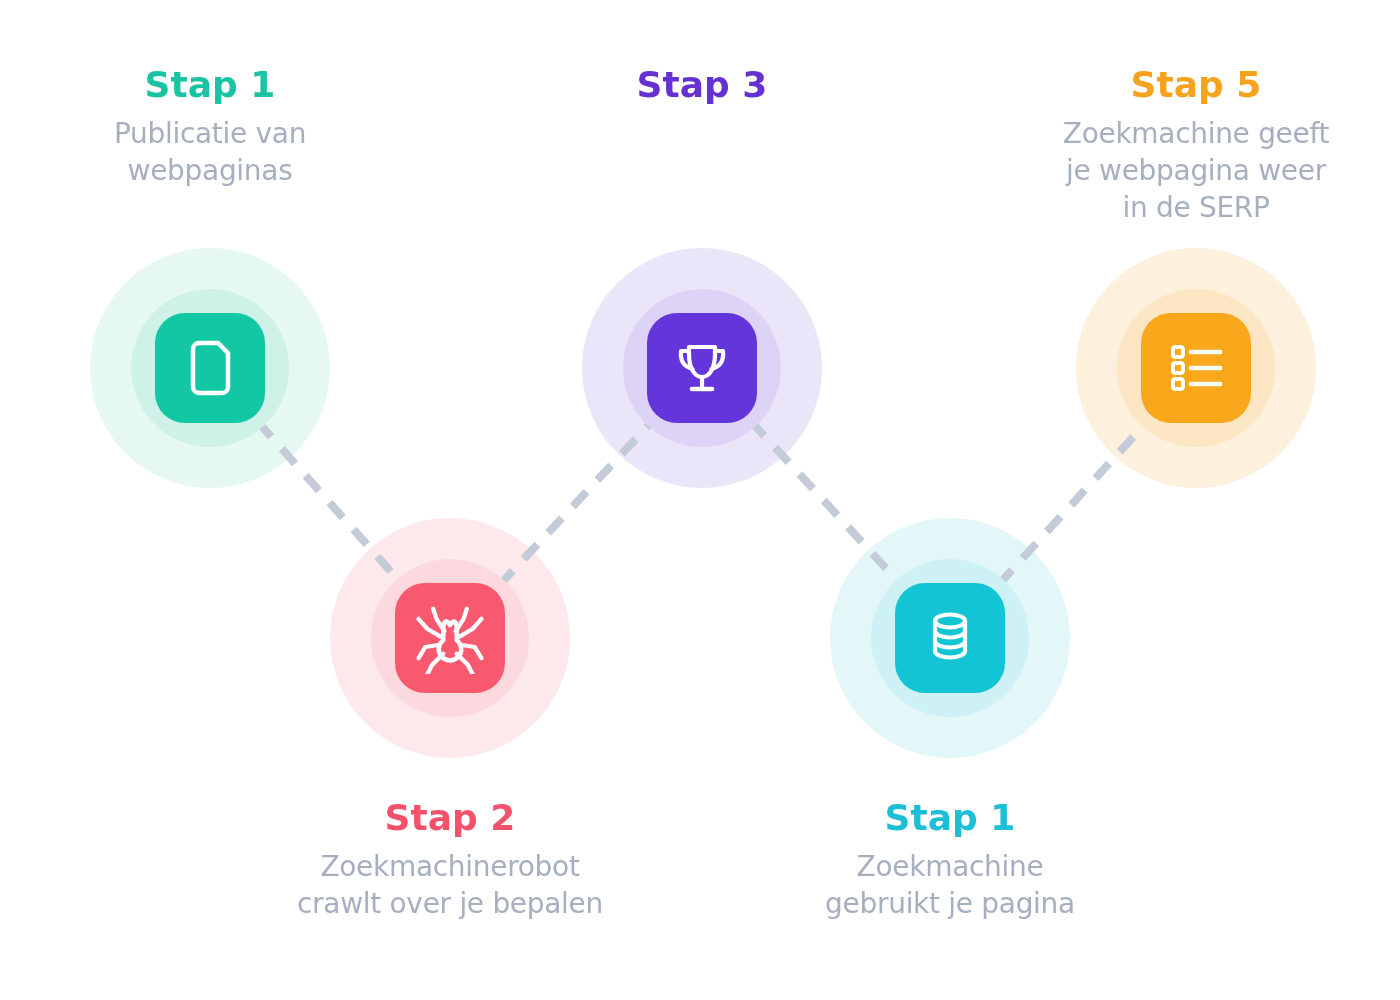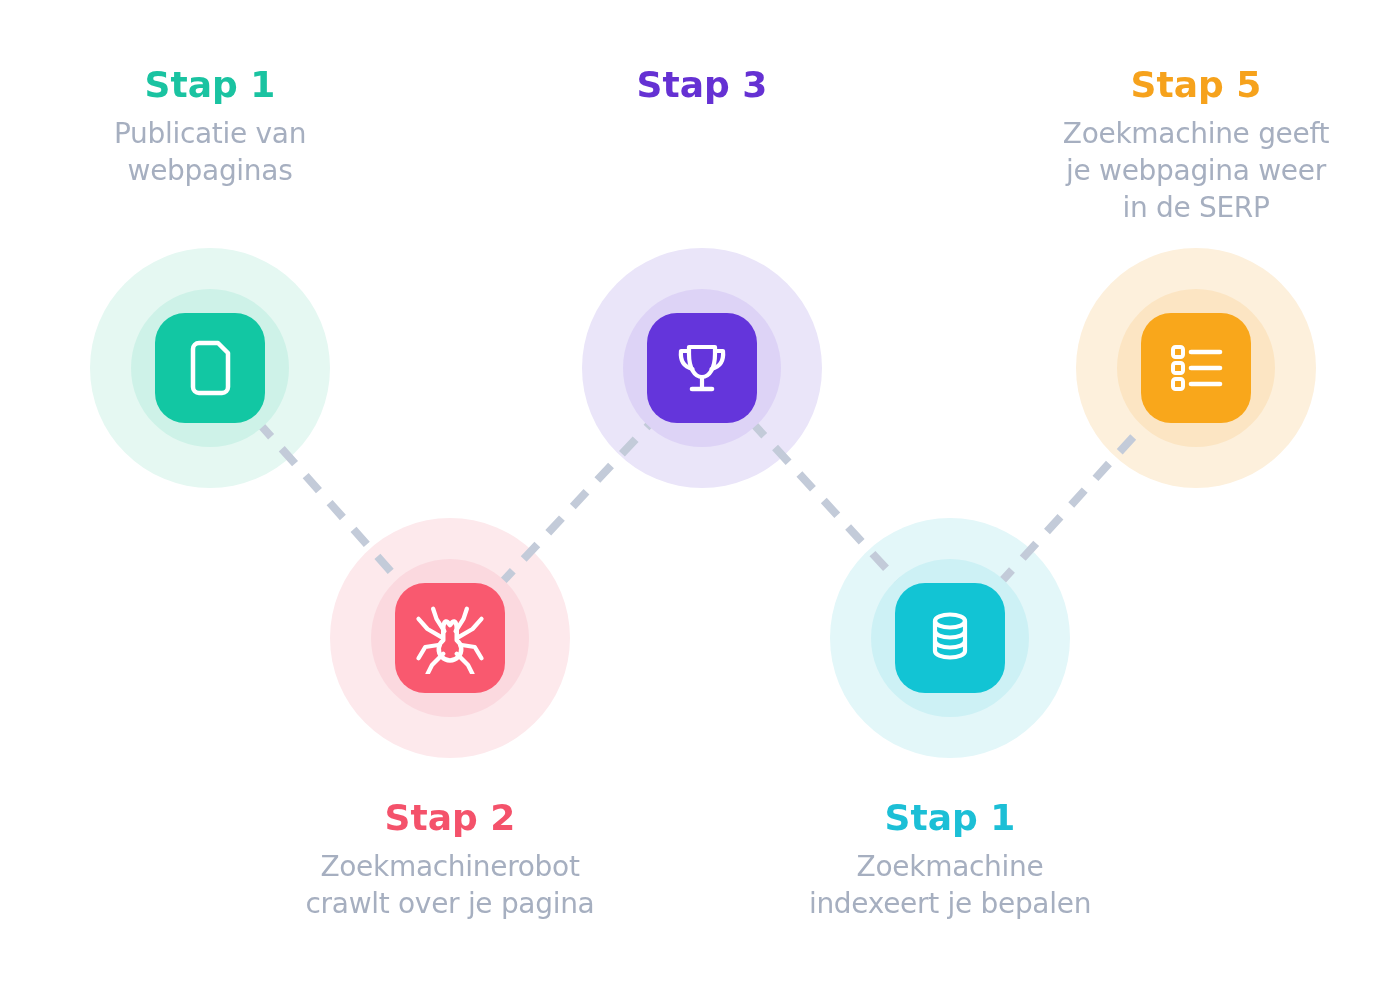--- a/index.html
+++ b/index.html
@@ -200,31 +200,31 @@
 
   <div class="step-text top" style="left:210px;">
     <div class="step-title c1">Stap 1</div>
     <div class="step-desc">Publicatie van
 webpaginas</div>
   </div>
 
   <div class="step-text bottom" style="left:450px;">
     <div class="step-title c2">Stap 2</div>
     <div class="step-desc">Zoekmachinerobot
-crawlt over je pagina</div>
+crawlt over je bepalen</div>
   </div>
 
   <div class="step-text top" style="left:702px;">
     <div class="step-title c3">Stap 3</div>
   </div>
 
   <div class="step-text bottom" style="left:950px;">
     <div class="step-title c4">Stap 1</div>
     <div class="step-desc">Zoekmachine
-indexeert je bepalen</div>
+gebruikt je pagina</div>
   </div>
 
   <div class="step-text top" style="left:1196px;">
     <div class="step-title c5">Stap 5</div>
     <div class="step-desc">Zoekmachine geeft
 je webpagina weer
 in de SERP</div>
   </div>
 
 </div>

